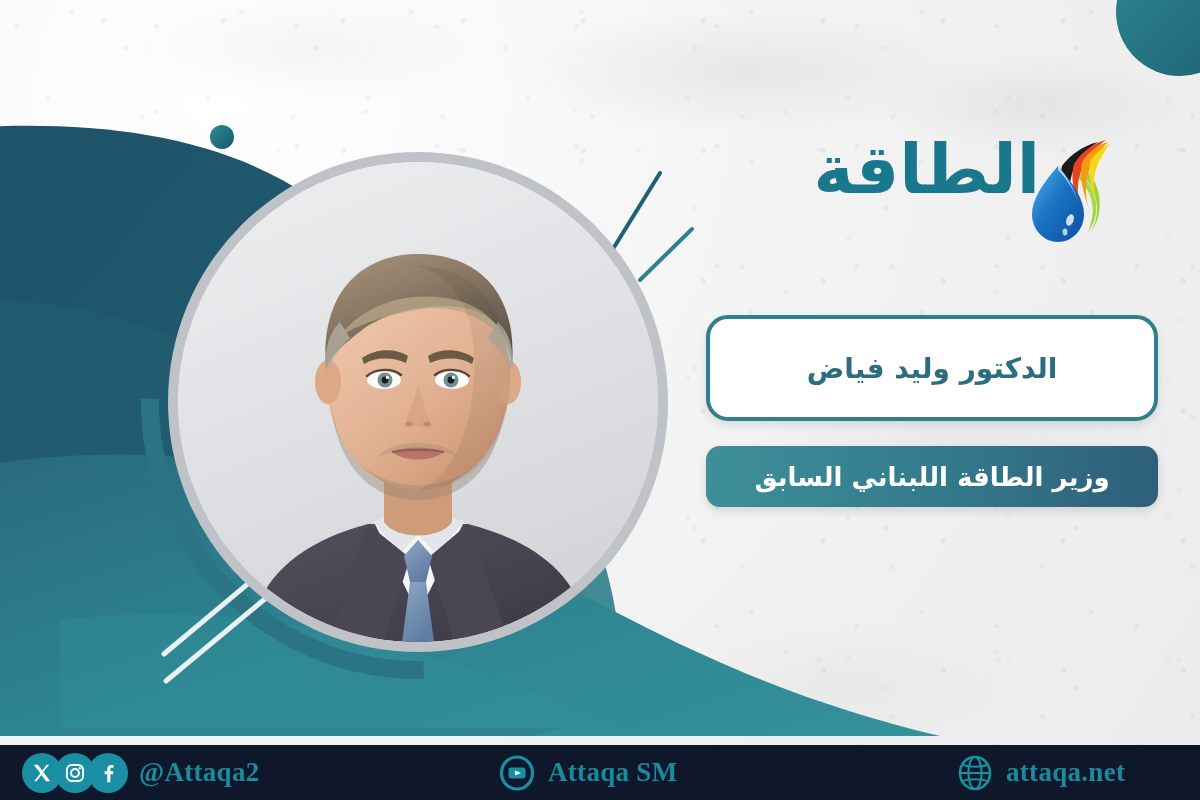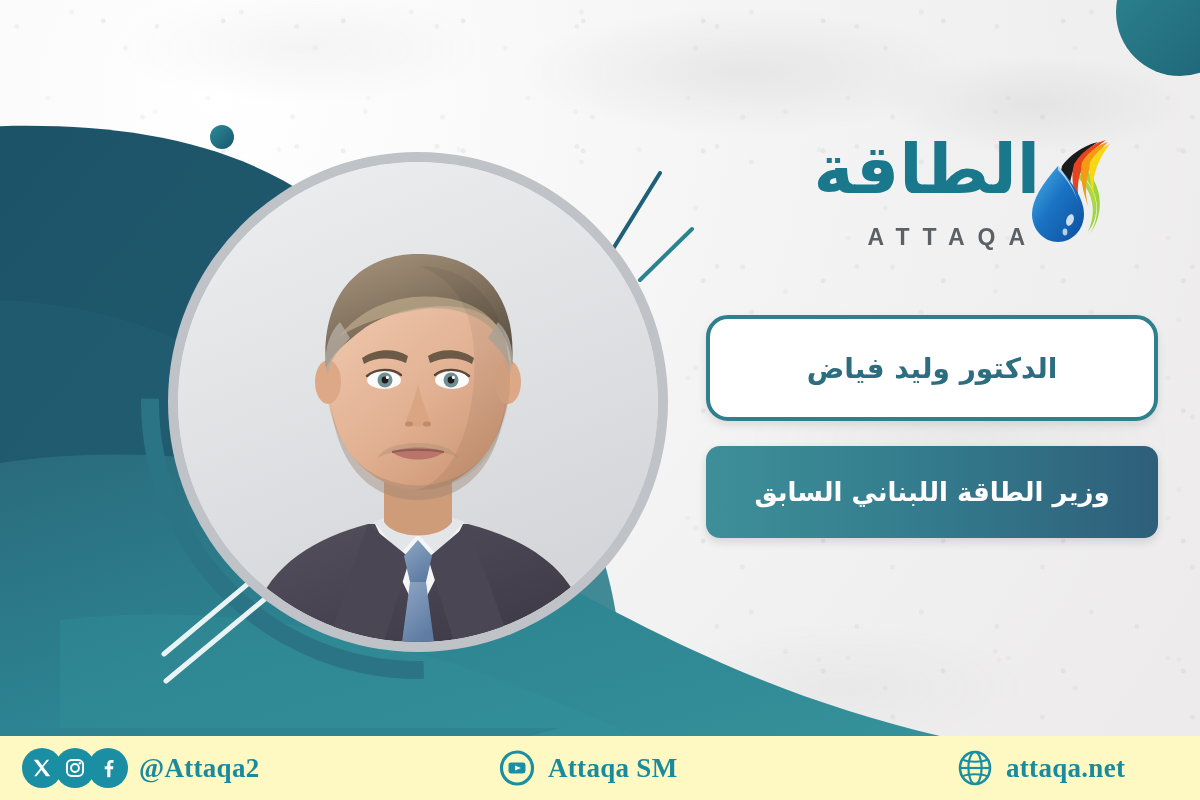--- a/index.html
+++ b/index.html
@@ -109,40 +109,40 @@
     font-size:28px;
     font-weight:bold;
     color:#2c6e80;
     letter-spacing:0px;
   }
 
   
   .rolebar{
     position:absolute;
     left:706px; top:446px;
-    width:452px; height:92px;
+    width:452px; height:61px;
     border-radius:14px;
     background:linear-gradient(90deg,#3e8f99 0%,#347d8e 45%,#2e5f7a 100%);
     display:flex; align-items:center; justify-content:center;
     box-shadow:0 4px 10px rgba(0,0,0,.12);
   }
   .rolebar span{
     direction:rtl;
     font-family:"DejaVu Sans", sans-serif;
     font-size:26px;
     font-weight:bold;
     color:#ffffff;
   }
 
   
   .footer{
     position:absolute;
     left:0; bottom:0;
-    width:1200px; height:64px;
-    background:#fef9c3;
+    width:1200px; height:55px;
+    background:#0f172a;
     display:flex;
     align-items:center;
   }
   .footer-group{
     display:flex; align-items:center; gap:11px;
   }
   .fg-social{ position:absolute; left:22px; }
   .fg-yt    { position:absolute; left:497px; }
   .fg-web   { position:absolute; left:955px; }
   .footer-label{
@@ -319,21 +319,20 @@
           <path d="M 200 296 C 212 286, 268 286, 280 296 C 272 276, 208 276, 200 296 Z" fill="#9b8671" opacity=".30"></path>
 
           <path d="M 240 104 C 298 104, 332 150, 332 216 C 332 286, 294 328, 240 328 C 268 318, 292 282, 296 216 C 300 152, 278 116, 240 104 Z" fill="#000000" opacity=".06"></path>
         </g>
       </svg>
     </div>
   </div>
 
   <div class="logo">
     <div class="logo-ar">الطاقة</div>
-    <div class="logo-latin">ATTAQA</div>
     <svg class="logo-drop" width="78" height="104" viewBox="0 0 78 104">
       <defs>
         <linearGradient id="dropG" x1="0" y1="0" x2="1" y2="1">
           <stop offset="0%" stop-color="#4fb4e8"></stop>
           <stop offset="45%" stop-color="#1b73c4"></stop>
           <stop offset="100%" stop-color="#0d4f9e"></stop>
         </linearGradient>
         <linearGradient id="greenG" x1="0" y1="1" x2="1" y2="0">
           <stop offset="0%" stop-color="#7dc832"></stop>
           <stop offset="100%" stop-color="#bde04a"></stop>

